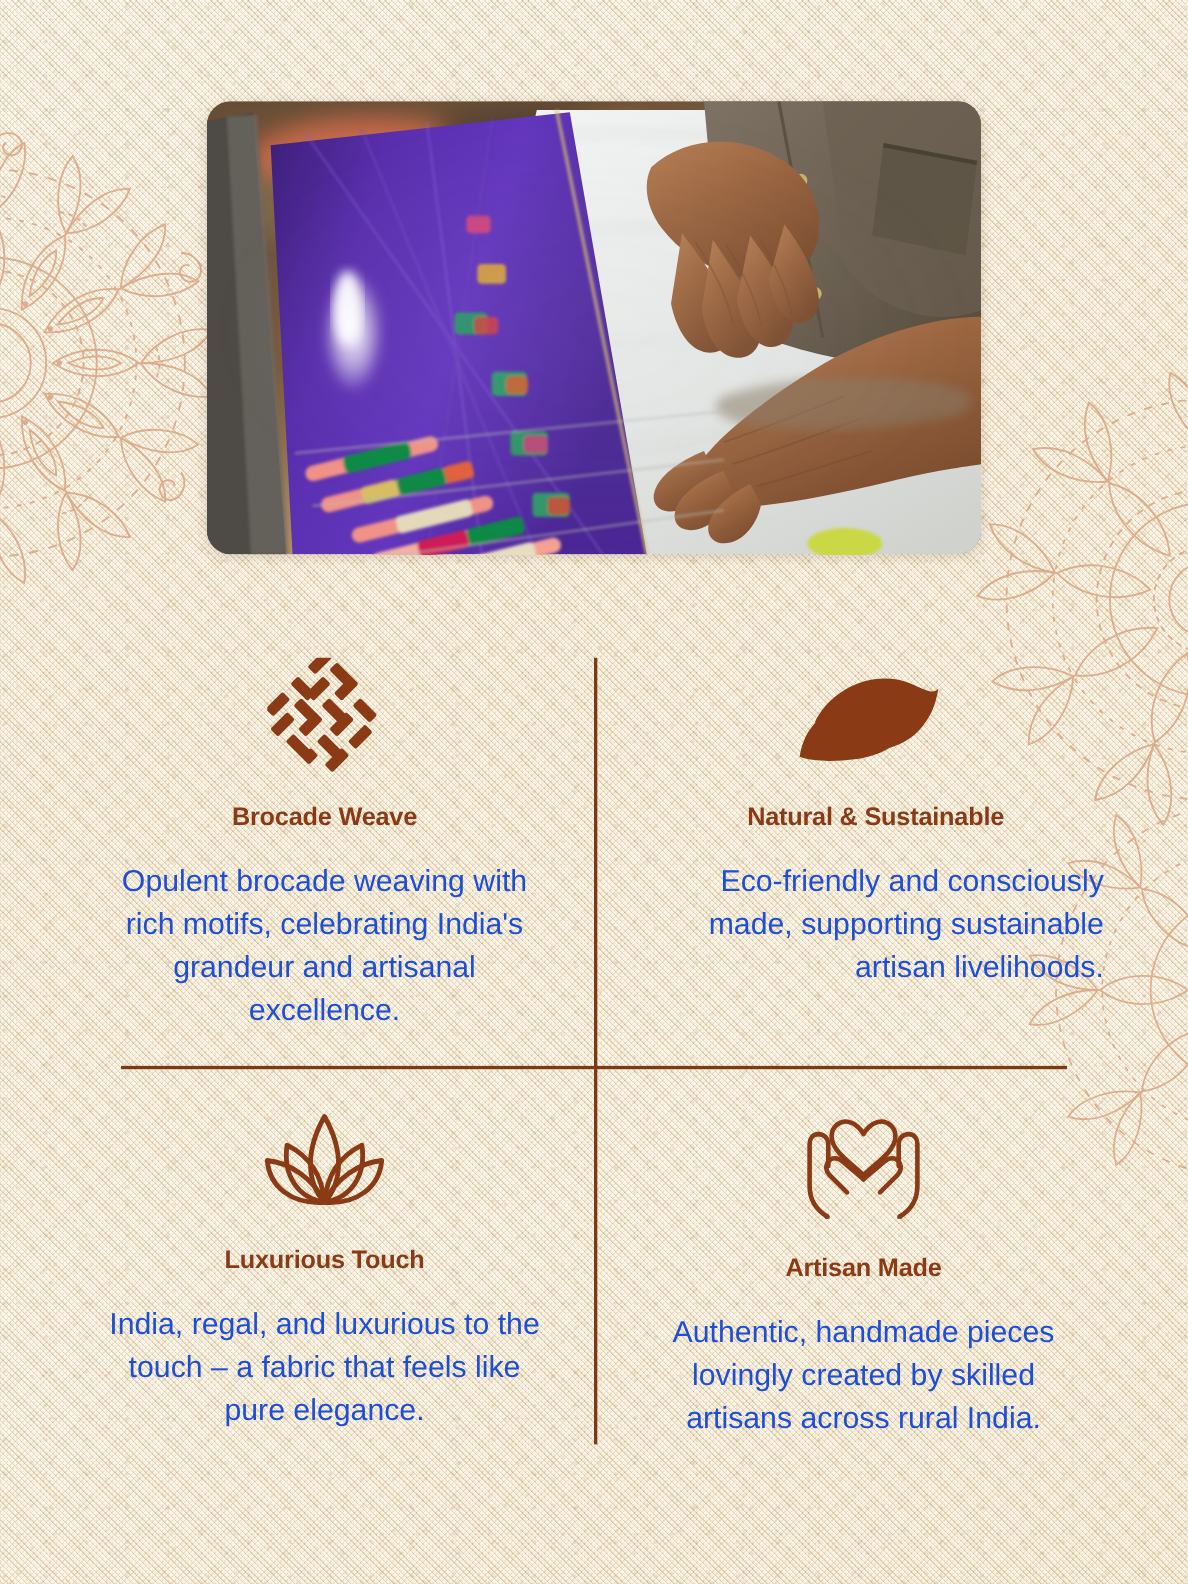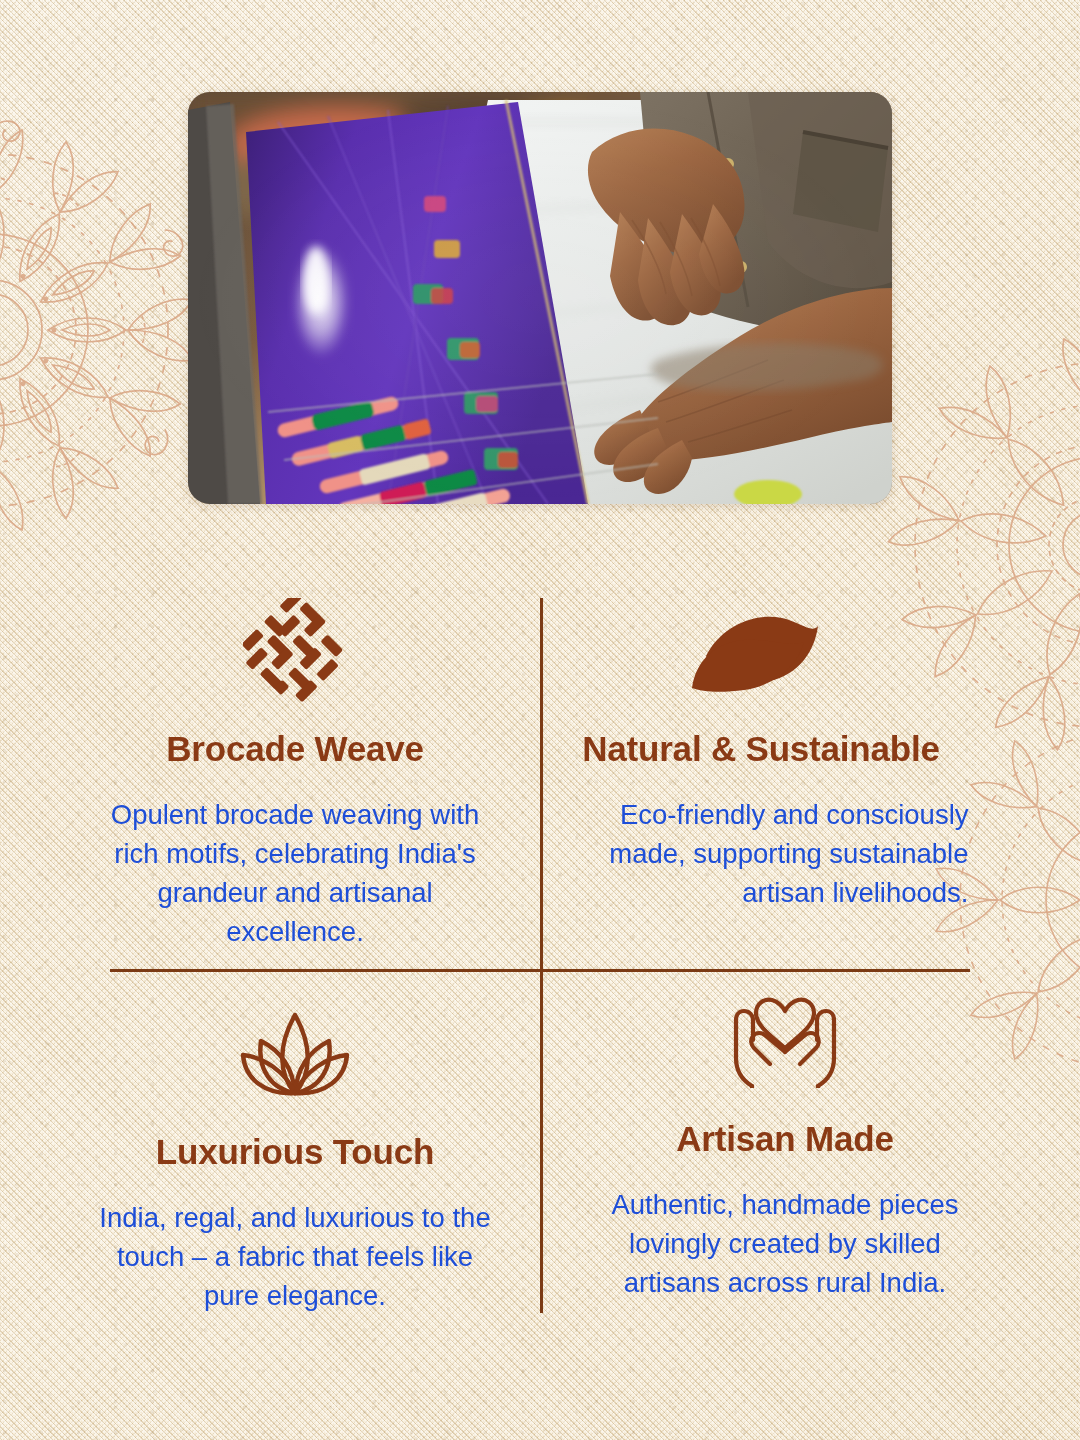--- a/index.html
+++ b/index.html
@@ -88,30 +88,30 @@
     background:#7b3a14;
   }
 
   .cell {
     position:absolute;
     width:470px;
     display:flex; flex-direction:column; align-items:center;
     text-align:center;
   }
   #cell-brocade    { left:0px;   top:10px;  }
-  #cell-natural    { left:466px; top:10px;  }
+  #cell-natural    { left:501px; top:10px;  }
   #cell-luxurious  { left:0px;   top:413px; }
-  #cell-artisan    { left:490px; top:400px; }
+  #cell-artisan    { left:490px; top:420px; }
 
   .feat-icon { height:100px; display:flex; align-items:center; justify-content:center; }
   .feat-icon svg { display:block; }
 
   .feat-title {
     margin-top:30px;
-    font-size:35px;
+    font-size:23px;
     font-weight:bold;
     color:#8a3a15;
     letter-spacing:-0.2px;
     line-height:1.1;
   }
   .feat-desc {
     margin-top:26px;
     font-size:27.5px;
     line-height:1.42;
     color:#1d4ed8;

